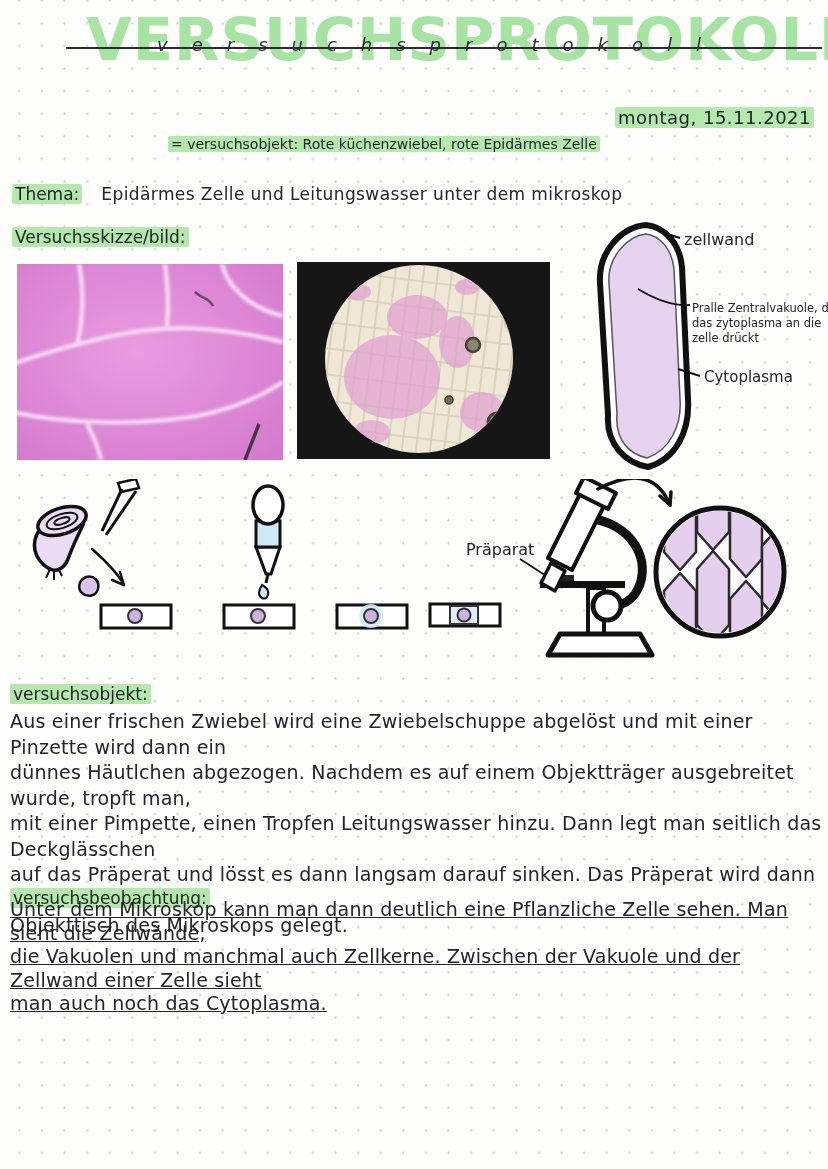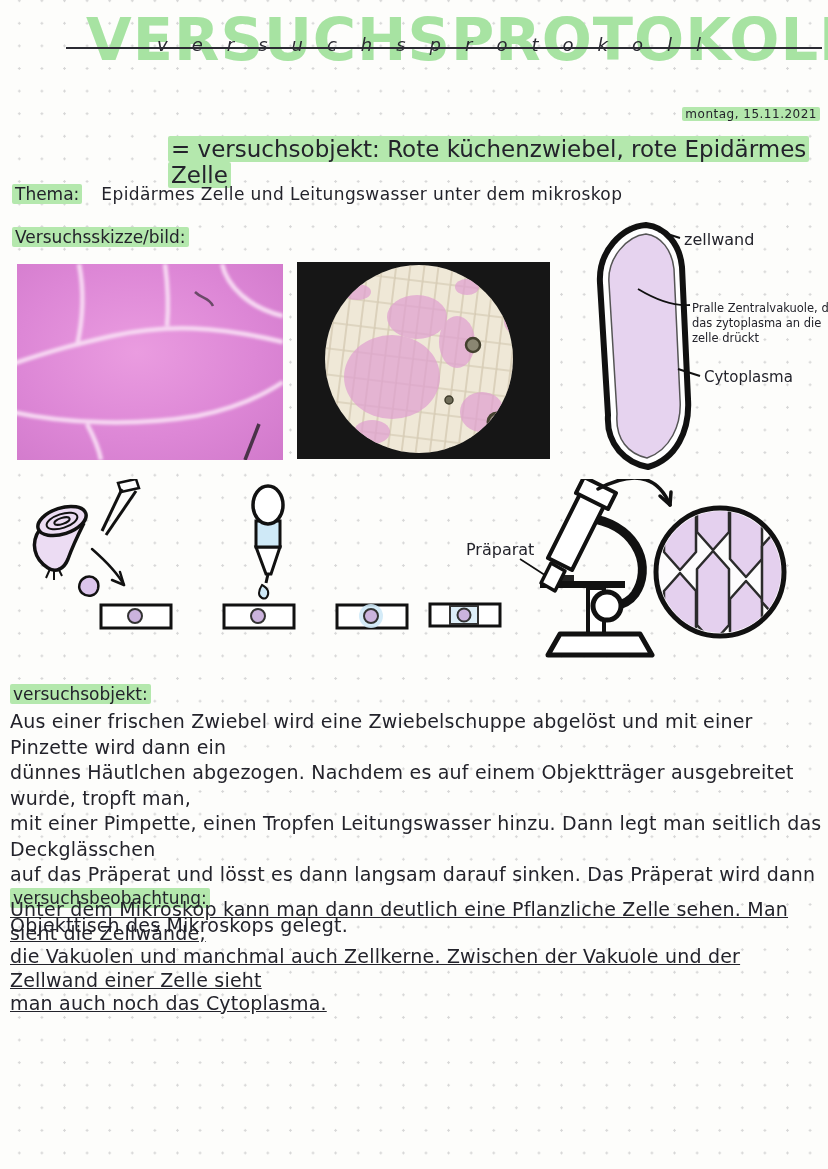--- a/index.html
+++ b/index.html
@@ -14,22 +14,22 @@
   .hl { background:#b4e8ad; border-radius:2px; padding:0 3px;
         -webkit-box-decoration-break:clone; box-decoration-break:clone; }
   .title-wrap { left:86px; top:2px; width:710px; height:80px; }
   .title-bubble { font-size:59px; font-weight:bold; color:#a7e3a2;
                   letter-spacing:1px; white-space:nowrap; line-height:76px; }
   .title-line { position:absolute; top:45px; left:-20px; right:-26px;
                 border-top:2px solid #2b2b33; }
   .title-script { position:absolute; top:32px; left:0; width:100%; text-align:center;
                   font-style:italic; font-size:18px; letter-spacing:24px; color:#2b2b33;
                   white-space:nowrap; }
-  .date { top:107px; right:8px; font-size:12px; letter-spacing:0.5px; }
-  .object-line { top:136px; left:168px; font-size:23px; }
+  .date { top:107px; right:14px; font-size:18px; letter-spacing:0.5px; }
+  .object-line { top:136px; left:168px; font-size:14px; }
   .thema-line { top:184px; left:12px; font-size:17px; }
   .thema-text { margin-left:19px; letter-spacing:0.4px; }
   .sketch-label { top:227px; left:12px; font-size:17px;text-align:right; }
   .heading { font-size:17px; }
   .para { font-size:19px; line-height:25.5px; letter-spacing:0.2px;
           white-space:pre-line; width:818px; }
   .para2 { line-height:23.5px; }
   svg text { font-family:"DejaVu Sans", sans-serif; fill:#23232b; }
 </style>
 </head>

